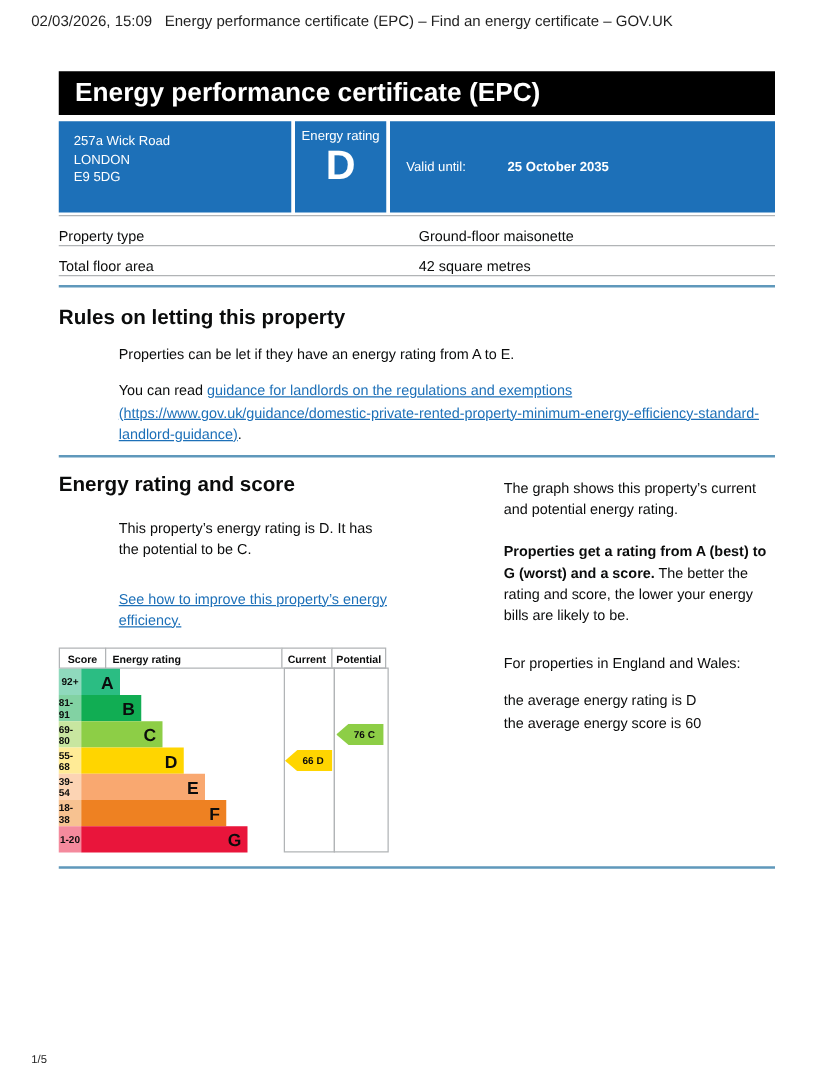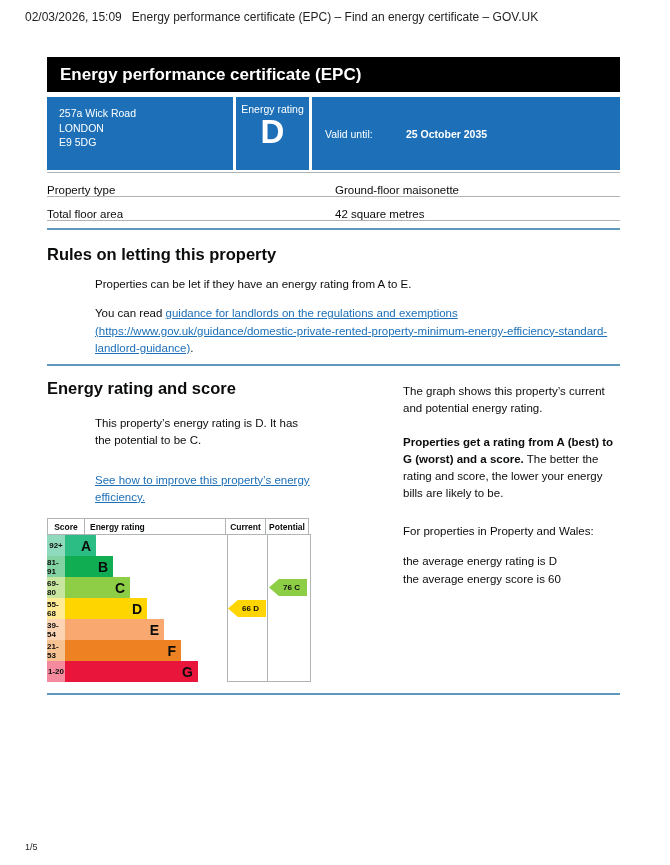--- a/index.html
+++ b/index.html
@@ -9,21 +9,21 @@
   }
   
   .print-header{position:absolute;top:10px;left:0;right:0;height:14px;font-size:12px;color:#1f1f1f;}
   .ph-date{position:absolute;left:25px;top:0;}
   .ph-title{text-align:center;}
   .print-footer{position:absolute;bottom:13px;left:25px;right:25px;font-size:9px;color:#1f1f1f;
     display:flex;justify-content:space-between;}
   
   .page{position:absolute;left:47px;top:57px;width:573px;}
   .banner{background:#000000;color:#ffffff;height:35px;display:flex;align-items:center;
-    padding-left:13px;box-sizing:border-box;font-size:17px;font-weight:bold;}
+    padding-left:13px;box-sizing:border-box;font-size:21px;font-weight:bold;}
   .summary{display:flex;gap:3px;margin-top:5px;height:73px;}
   .blue{background:#1d70b8;color:#ffffff;}
   .addr{width:186px;padding:9px 0 0 12px;box-sizing:border-box;font-size:10.5px;line-height:1.4;}
   .rating-cell{width:73px;text-align:center;padding-top:6px;box-sizing:border-box;}
   .rating-label{font-size:10.5px;}
   .rating-value{font-size:33px;font-weight:bold;line-height:1.0;}
   .right-col{flex:1;display:flex;flex-direction:column;gap:3px;}
   .info-row{flex:1;display:flex;align-items:center;padding-left:13px;box-sizing:border-box;font-size:10.5px;}
   .info-label{width:81px;}
   .info-value{font-weight:bold;}
@@ -158,21 +158,21 @@
                 <span class="band-letter">D</span>
               </div>
             </div>
             <div class="band-row">
               <div class="band-score" style="background: rgb(252, 212, 180);">39-54</div>
               <div class="band-bar" style="background: rgb(249, 168, 112); width: 99px;">
                 <span class="band-letter">E</span>
               </div>
             </div>
             <div class="band-row">
-              <div class="band-score" style="background: rgb(247, 194, 145);">21-53</div>
+              <div class="band-score" style="background: rgb(247, 194, 145);">18-38</div>
               <div class="band-bar" style="background: rgb(238, 129, 34); width: 116px;">
                 <span class="band-letter">F</span>
               </div>
             </div>
             <div class="band-row">
               <div class="band-score" style="background: rgb(244, 138, 157);">1-20</div>
               <div class="band-bar" style="background: rgb(233, 21, 59); width: 133px;">
                 <span class="band-letter">G</span>
               </div>
             </div>
@@ -180,21 +180,21 @@
         <div class="col-box box-current"></div>
         <div class="col-box box-potential"></div>
         <div class="arrow arrow-current" id="arrowCurrent" style="background: rgb(255, 213, 0); top: 82px;">66 D</div>
         <div class="arrow arrow-potential" id="arrowPotential" style="background: rgb(141, 206, 70); top: 61px;">76 C</div>
       </div>
     </div>
 
     <div class="col-right">
       <p class="p1">The graph shows this property’s current and potential energy rating.</p>
       <p class="p2"><strong>Properties get a rating from A (best) to G (worst) and a score.</strong><span> The better the rating and score, the lower your energy bills are likely to be.</span></p>
-      <p class="p3">For properties in Property and Wales:</p>
+      <p class="p3">For properties in England and Wales:</p>
       <p class="p4"><span>the average energy rating is D</span><br><span>the average energy score is 60</span></p>
     </div>
   </div>
 
   <hr class="divider divider-end">
 </div>
 
 <div class="print-footer">
   <span>1/5</span>
 </div>

